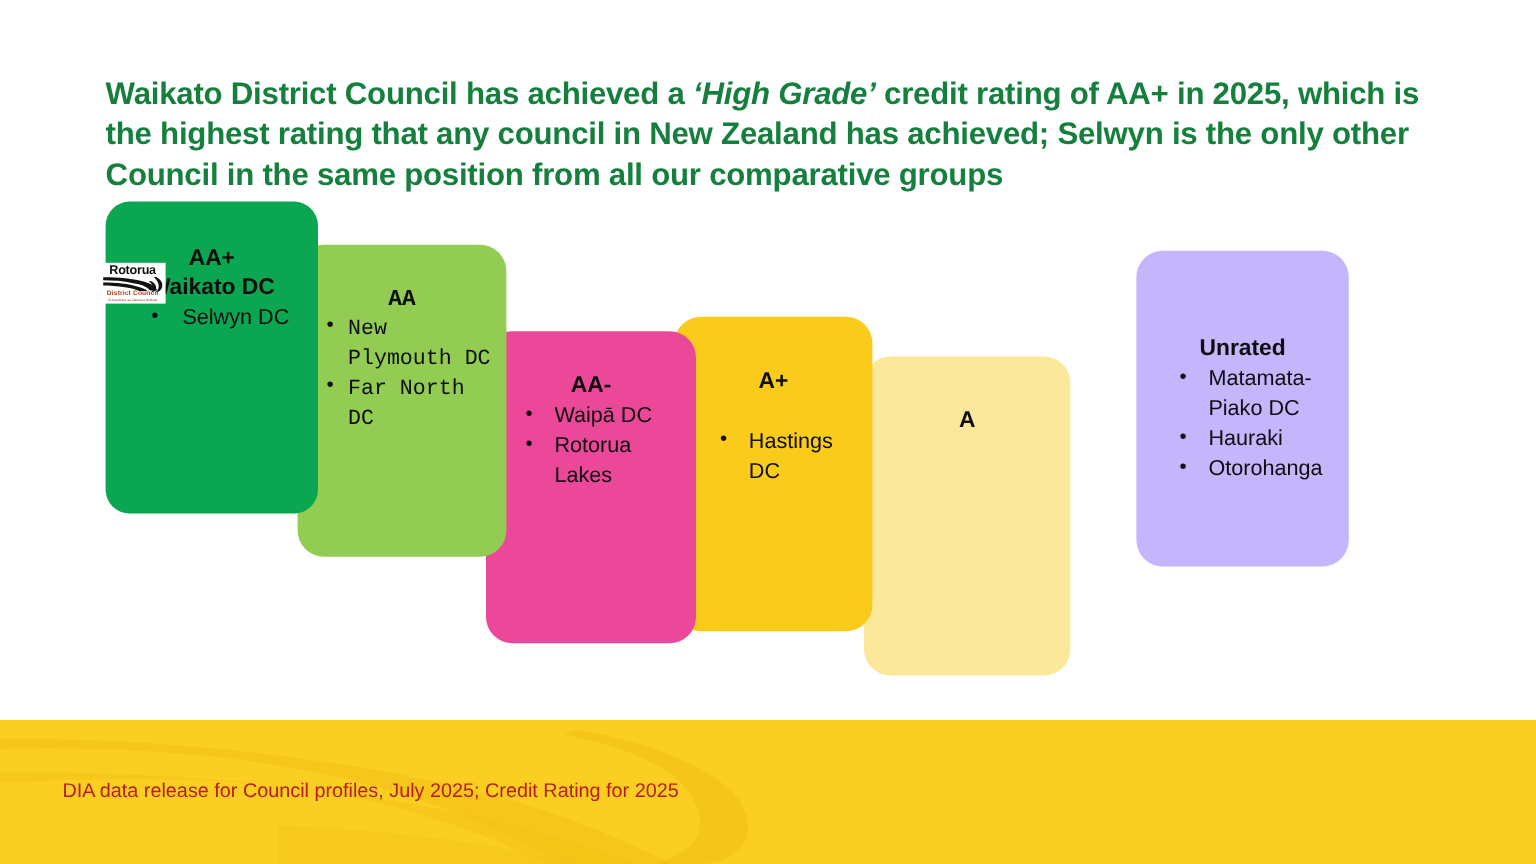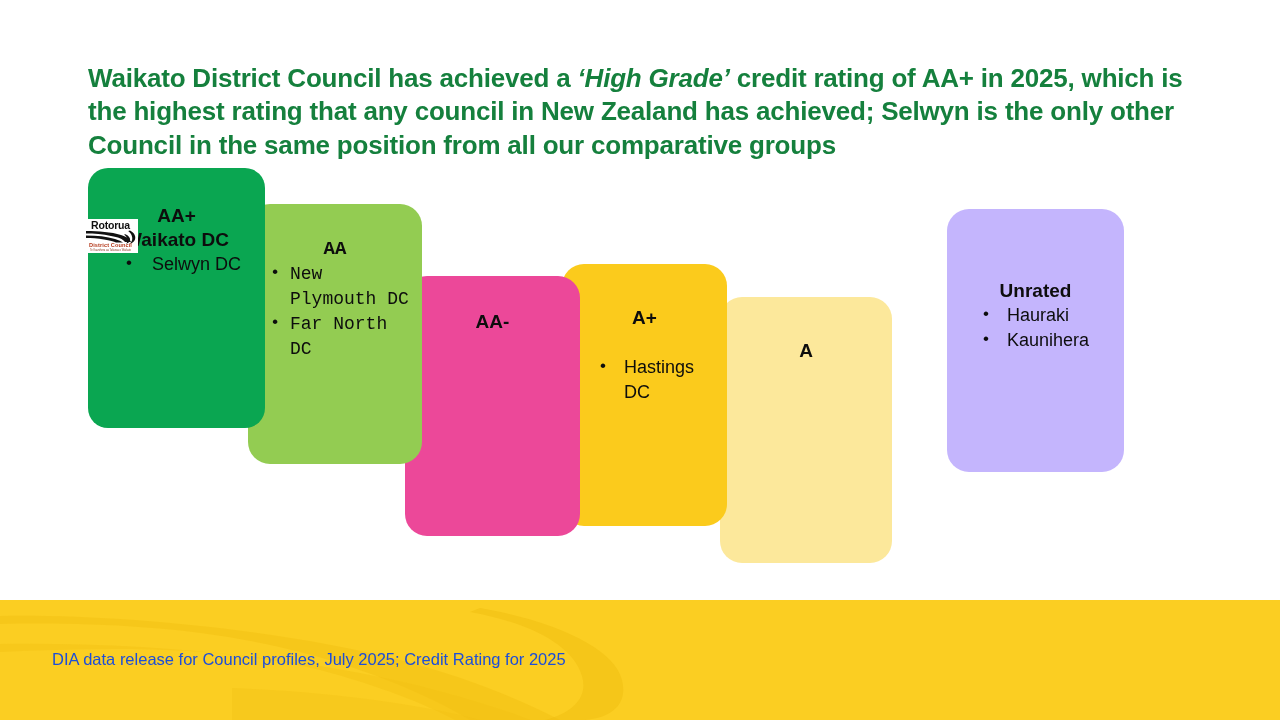--- a/index.html
+++ b/index.html
@@ -187,21 +187,21 @@
     overflow: hidden;
   }
   #footer-swirls {
     position: absolute; left: 0; top: 0;
     width: 1280px; height: 120px;
   }
   #footer-text {
     position: absolute;
     left: 52px; top: 650px;
     font-size: 16.5px;
-    color: #1d4ed8;
+    color: #b91c1c;
     z-index: 2;
   }
 </style>
 </head>
 <body>
 
 <div id="slide">
 
   <div id="title"><span>Waikato District Council has achieved a </span><span class="ital"><span>‘</span><span>High Grade</span><span>’</span></span><span> credit rating of AA+ in 2025, which is the highest rating that any council in New Zealand has achieved; Selwyn is the only other Council in the same position from all our comparative groups</span></div>
 
@@ -233,20 +233,24 @@
       <ul class="items">
         <li>New Plymouth DC</li>
         <li>Far North DC</li>
       </ul>
     </div>
   </div>
 
   <div class="card" id="card-aaminus">
     <div class="inner">
       <div class="grade">AA-</div>
+      <ul class="items">
+        <li>Waipā DC</li>
+        <li>Rotorua Lakes</li>
+      </ul>
     </div>
   </div>
 
   <div class="card" id="card-aplus">
     <div class="inner">
       <div class="grade">A+</div>
       <ul class="items">
         <li>Hastings DC</li>
       </ul>
     </div>
@@ -255,22 +259,23 @@
   <div class="card" id="card-a">
     <div class="inner">
       <div class="grade">A</div>
     </div>
   </div>
 
   <div class="card" id="card-unrated">
     <div class="inner">
       <div class="grade">Unrated</div>
       <ul class="items">
+        <li>Matamata-Piako DC</li>
         <li>Hauraki</li>
-        <li>Kaunihera</li>
+        <li>Otorohanga</li>
       </ul>
     </div>
   </div>
 
   <div id="footer">
     <svg id="footer-swirls" viewBox="0 0 1280 120" preserveAspectRatio="none">
       <path d="M0 16 C120 14 280 30 400 60 C470 78 520 100 560 120 L470 120 C430 96 370 70 300 52 C200 26 90 22 0 24 Z" fill="#F2C114" opacity="0.55"></path>
       <path d="M0 44 C140 42 300 56 420 86 C470 99 505 110 530 120 L455 120 C425 104 380 86 320 70 C215 44 100 48 0 52 Z" fill="#F2C114" opacity="0.45"></path>
       <path d="M480 8 C560 22 615 50 622 80 C628 104 612 118 585 120 L545 120 C575 112 588 96 582 76 C574 48 536 24 470 12 Z" fill="#F0BE10" opacity="0.5"></path>
       <path d="M232 88 C330 92 420 104 480 120 L232 120 Z" fill="#F2C114" opacity="0.35"></path>

